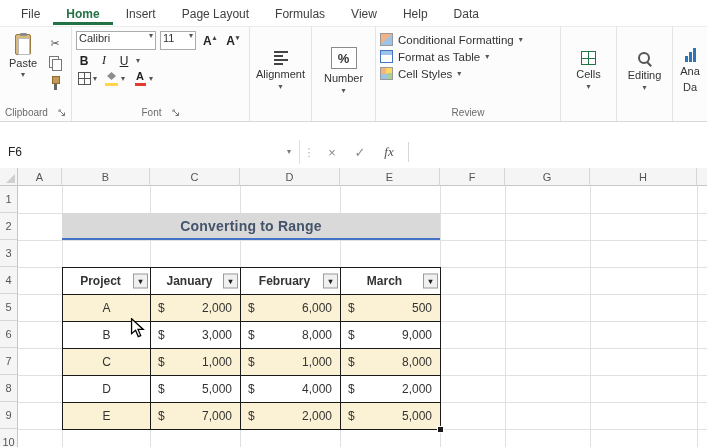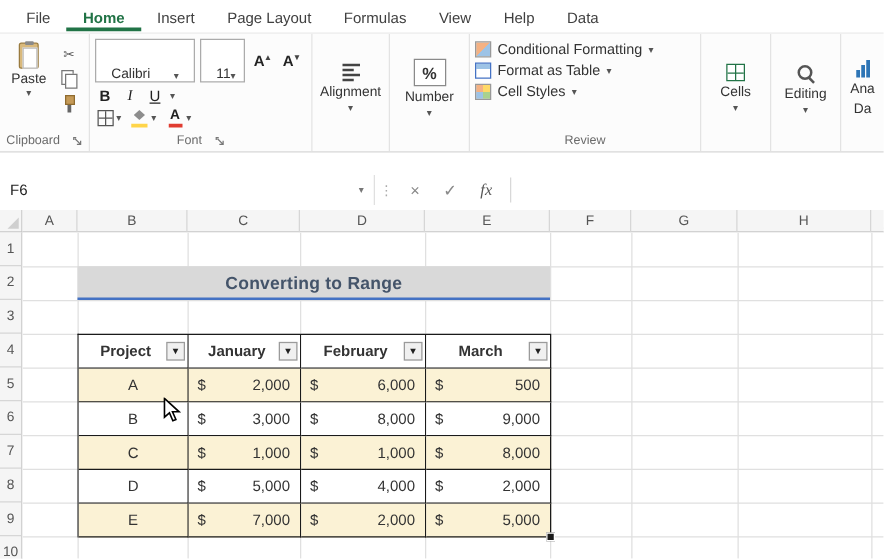--- a/index.html
+++ b/index.html
@@ -32,21 +32,21 @@
   .icon-copy::before{left:0;top:0}
   .icon-copy::after{left:3px;top:3px}
   .icon-brush{position:relative;width:12px;height:14px}
   .icon-brush::before{content:"";position:absolute;left:3px;top:0;width:6px;height:6px;background:#c59a58;border:1px solid #8f6b2f}
   .icon-brush::after{content:"";position:absolute;left:5px;top:8px;width:3px;height:6px;background:#666}
 
   
   .g-font{width:178px}
   .font-rows{display:flex;flex-direction:column;gap:3px;width:100%}
   .frow{display:flex;align-items:center;gap:4px}
-  .combo{height:35px;background:#fff;border:1px solid #ababab;display:flex;align-items:flex-end;justify-content:space-between;padding:0 12px;font-size:11px}
+  .combo{height:19px;background:#fff;border:1px solid #ababab;display:flex;align-items:flex-start;justify-content:space-between;padding:0 2px;font-size:11px}
   .font-name{width:80px}
   .font-size{width:36px}
   .fbtn{display:flex;align-items:flex-start;gap:1px;font-size:12px;font-weight:bold;color:#222;padding:0 3px}
   .fbtn .tri{font-size:7px;color:#444}
   .fmt{width:16px;text-align:center;font-size:12px;color:#222}
   .fmt.b{font-weight:bold}
   .fmt.i{font-style:italic;font-family:"Liberation Serif",serif}
   .fmt.u{text-decoration:underline}
   .grid-icon{width:13px;height:13px;border:1px solid #555;background-image:linear-gradient(#555,#555),linear-gradient(#555,#555);background-size:1px 100%,100% 1px;background-position:center,center;background-repeat:no-repeat}
   .icon-fill{position:relative;width:14px;height:15px}

